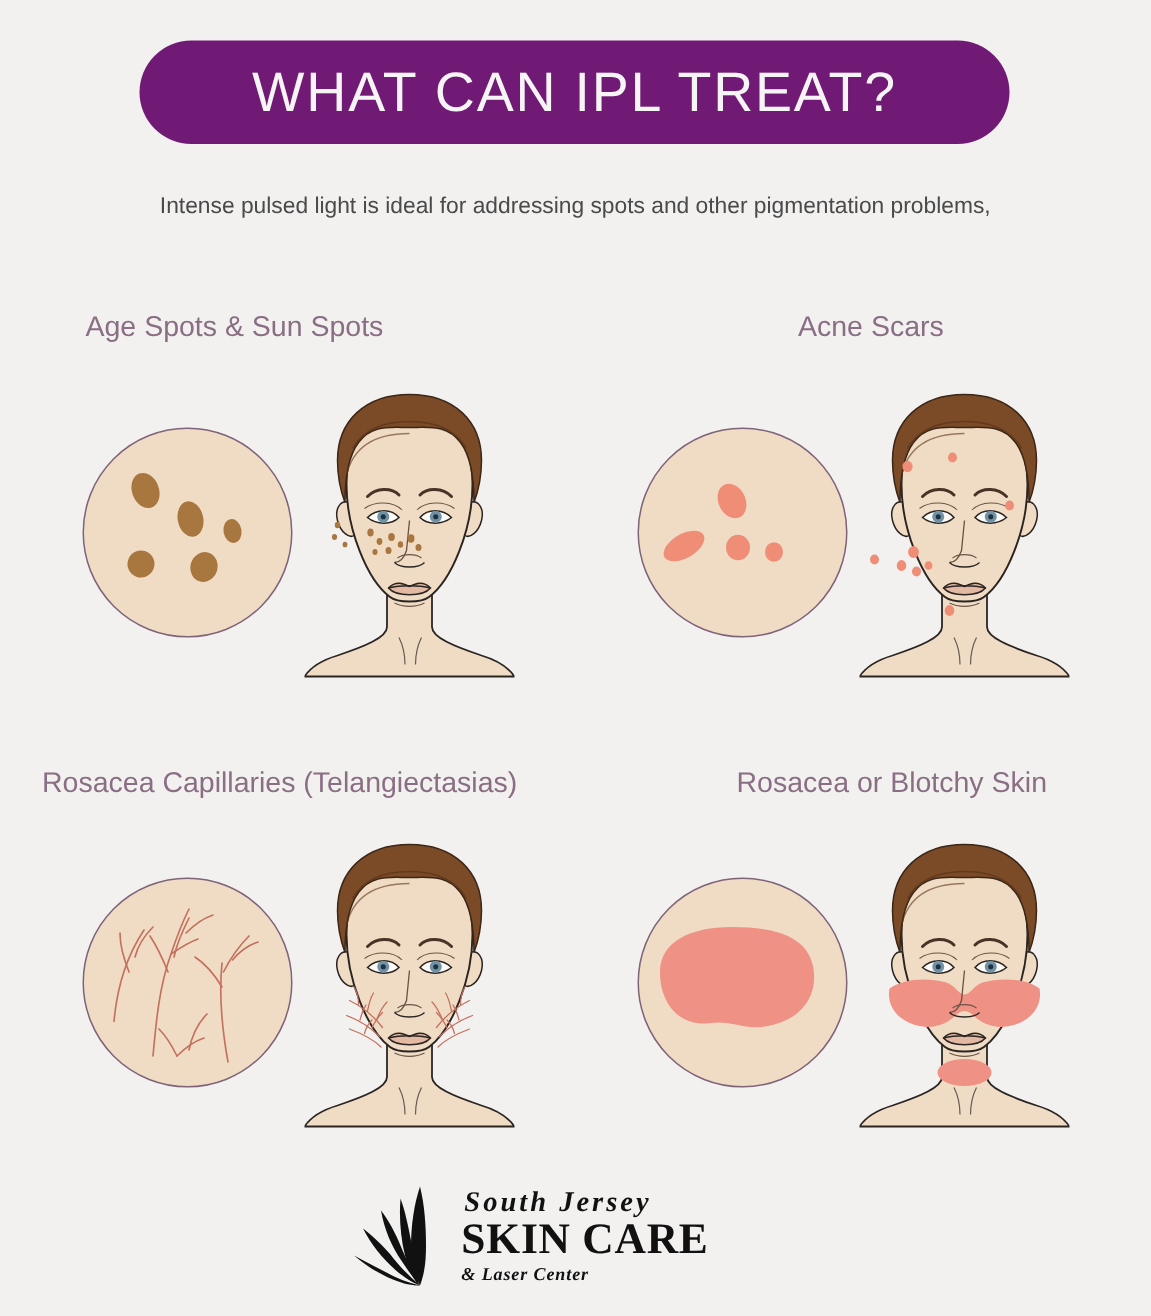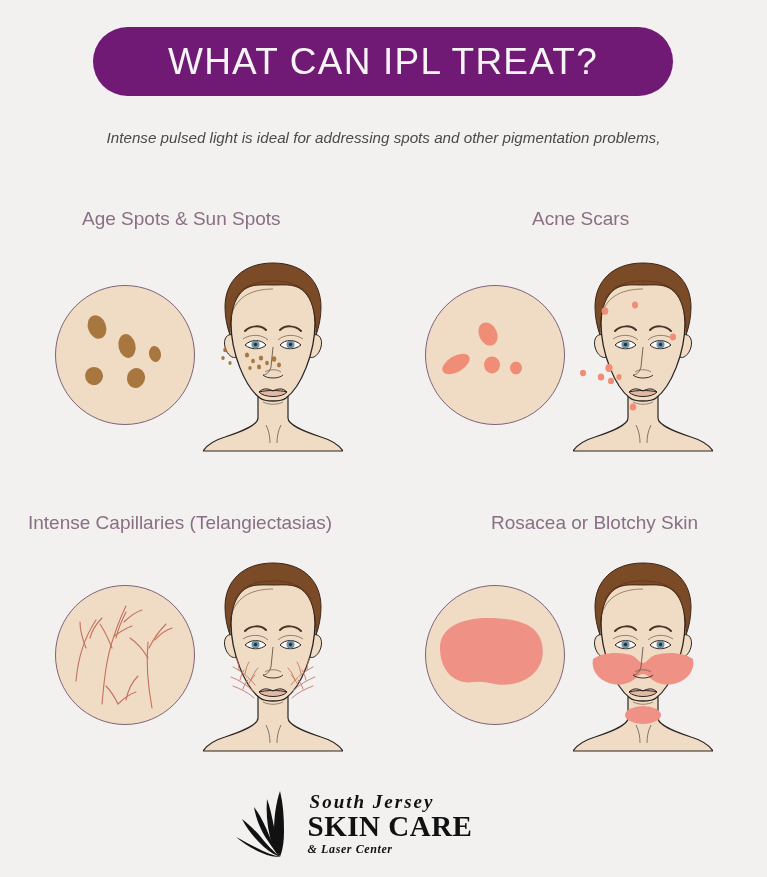--- a/index.html
+++ b/index.html
@@ -37,21 +37,20 @@
   
   .subtitle {
     position: absolute;
     left: 0; top: 124px;
     width: 767px;
     text-align: center;
     color: #4a4a4a;
     font-size: 15.2px;
     line-height: 27px;
     padding: 0 34px;
-    font-style: italic;
   }
   .subtitle .ln { display: block; }
   .panel-heading {
     position: absolute;
     color: #8a6e84;
     font-size: 19px;
     white-space: nowrap;
   }
 
   
@@ -103,21 +102,21 @@
 <div id="page">
 
   <div class="title-pill">
     <div class="title-text">WHAT CAN IPL TREAT?</div>
   </div>
 
   <div class="subtitle">
     <span class="ln">Intense pulsed light is ideal for addressing spots and other pigmentation problems,</span>
   </div>
 
-  <div class="panel-heading" style="left:82px; top:208px;">Age Spots &amp; Sun Spots</div>
+  <div class="panel-heading" style="left:57px; top:208px;">Age Spots &amp; Sun Spots</div>
 
   <div class="swatch" style="left:55px; top:285px;">
     <svg viewBox="0 0 140 140" width="140" height="140">
       <ellipse cx="41" cy="41" rx="9" ry="12" fill="#a8763f" transform="rotate(-20 41 41)"></ellipse>
       <ellipse cx="71" cy="60" rx="8.5" ry="12" fill="#a8763f" transform="rotate(-12 71 60)"></ellipse>
       <ellipse cx="99" cy="68" rx="6" ry="8" fill="#a8763f" transform="rotate(-10 99 68)"></ellipse>
       <ellipse cx="38" cy="90" rx="9" ry="9" fill="#a8763f" transform="rotate(-25 38 90)"></ellipse>
       <ellipse cx="80" cy="92" rx="9" ry="10" fill="#a8763f" transform="rotate(18 80 92)"></ellipse>
     </svg>
   </div>
@@ -220,21 +219,21 @@
         <ellipse cx="36" cy="113" rx="3.6" ry="4.0" fill="#ef8d77"></ellipse>
         <ellipse cx="28" cy="122" rx="3.2" ry="3.6" fill="#ef8d77"></ellipse>
         <ellipse cx="38" cy="126" rx="3.0" ry="3.3" fill="#ef8d77"></ellipse>
         <ellipse cx="46" cy="122" rx="2.6" ry="2.9" fill="#ef8d77"></ellipse>
         <ellipse cx="10" cy="118" rx="3.0" ry="3.3" fill="#ef8d77"></ellipse>
         <ellipse cx="60" cy="152" rx="3.2" ry="3.6" fill="#ef8d77"></ellipse>
       </g>
     </svg>
   </div>
 
-  <div class="panel-heading" style="left:28px; top:512px;">Intense Capillaries (Telangiectasias)</div>
+  <div class="panel-heading" style="left:28px; top:512px;">Rosacea Capillaries (Telangiectasias)</div>
 
   <div class="swatch" style="left:55px; top:585px;">
     <svg viewBox="0 0 140 140" width="140" height="140">
       <g fill="none" stroke="#c4705c" stroke-width="1.1" stroke-linecap="round">
         <path d="M20 95 C22 72 28 52 40 34"></path>
         <path d="M30 62 C26 52 24 44 24 36"></path>
         <path d="M34 52 C36 44 40 38 46 32"></path>
         <path d="M46 118 C48 96 50 72 58 50 C62 38 66 28 70 20"></path>
         <path d="M56 62 C52 52 48 44 44 38"></path>
         <path d="M60 52 C62 42 66 34 70 26"></path>

